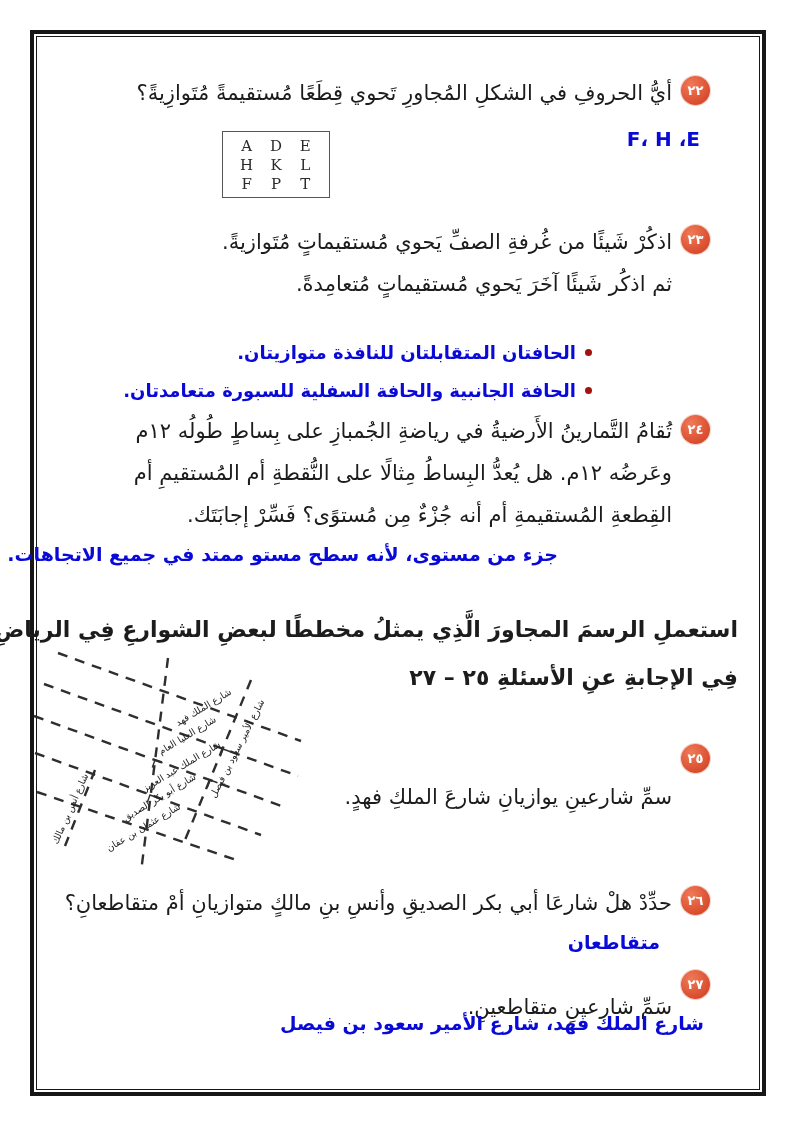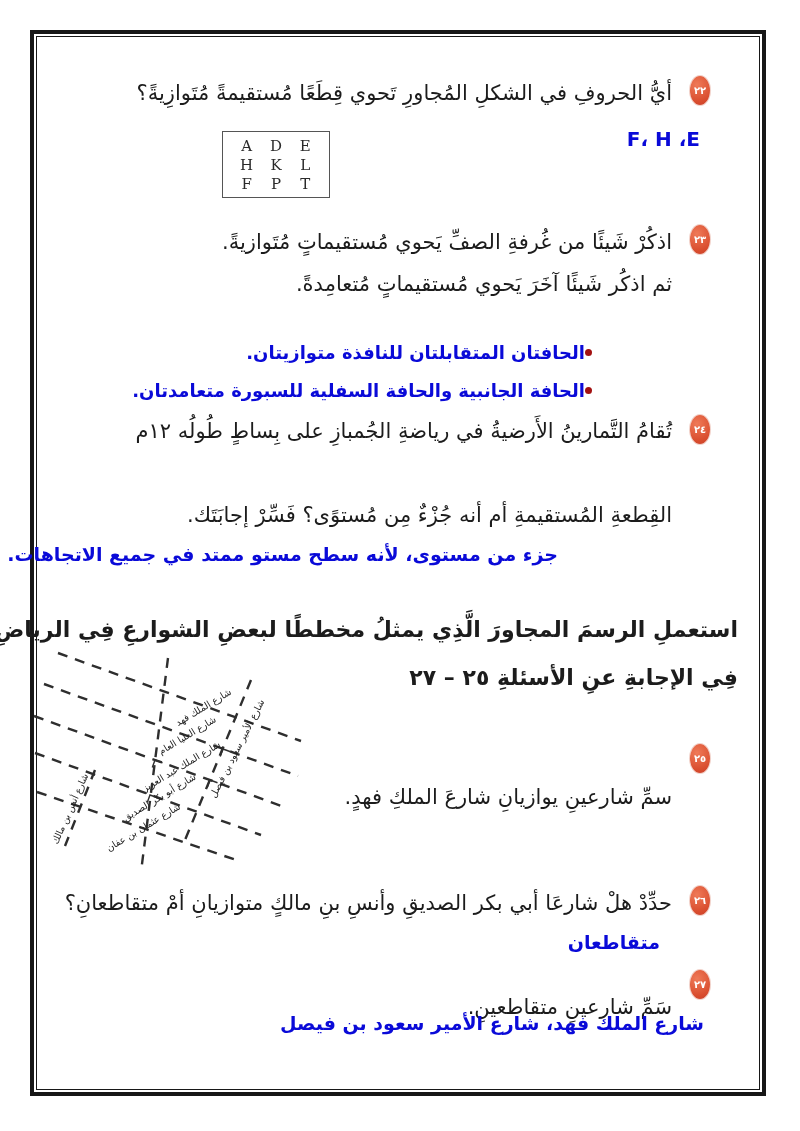--- a/index.html
+++ b/index.html
@@ -6,27 +6,27 @@
   #page{
     position:relative;width:800px;height:1131px;background:#ffffff;
     font-family:"DejaVu Sans",sans-serif;color:#1c1c1c;overflow:hidden;direction:rtl;
   }
   .frame{position:absolute;left:30px;top:30px;width:728px;height:1058px;border:4px solid #171717;}
   .frame-inner{position:absolute;inset:2px;border:1px solid #171717;}
   .qline{position:absolute;white-space:nowrap;direction:rtl;text-align:right;
          font-size:21px;line-height:42px;color:#1c1c1c;}
   .intro{font-weight:bold;font-size:22px;line-height:48px;}
   .badge{
-    position:absolute;width:20px;height:29px;border-radius:50%;
+    position:absolute;width:29px;height:29px;border-radius:50%;
     background:radial-gradient(circle at 35% 30%, #ef7a58, #d94d2e 70%, #c8402a);
-    color:#ffffff;font-size:10px;font-weight:bold;display:flex;align-items:center;justify-content:center;
+    color:#ffffff;font-size:13px;font-weight:bold;display:flex;align-items:center;justify-content:center;
     box-shadow:0 0 0 1px rgba(200,70,40,.25);
   }
   .answer{position:absolute;white-space:nowrap;font-weight:bold;font-size:19px;color:#0a0ad8;direction:rtl;}
-  .bullet-row{position:absolute;white-space:nowrap;direction:rtl;display:flex;align-items:center;}
+  .bullet-row{position:absolute;white-space:nowrap;direction:rtl;display:flex;align-items:center;gap:9px;}
   .bullet-dot{width:7px;height:7px;border-radius:50%;background:#a31111;flex:0 0 auto;}
   .bullet-text{font-weight:bold;font-size:18px;color:#0a0ad8;}
   .letterbox{
     position:absolute;left:222px;top:131px;width:108px;height:67px;
     border:1.5px solid #555;background:#fff;direction:ltr;
     display:grid;grid-template-columns:1fr 1fr 1fr;grid-template-rows:1fr 1fr 1fr;
     align-items:center;justify-items:center;padding:4px 9px;box-sizing:border-box;
     font-family:"DejaVu Serif",serif;font-size:15px;color:#2a2a2a;
   }
   .mapwrap{position:absolute;left:33px;top:650px;width:272px;height:237px;}
@@ -74,20 +74,21 @@
   </div>
   <div class="bullet-row" style="right:208px;top:380px;margin-left:11px;">
     <span class="bullet-dot"></span>
     <span class="bullet-text">الحافة الجانبية والحافة السفلية للسبورة متعامدتان.</span>
   </div>
 
   <div class="badge" style="right:90px;top:415px;">
     <span>٢٤</span>
   </div>
   <div class="qline" style="right:128px;top:410px;">تُقامُ التَّمارينُ الأَرضيةُ في رياضةِ الجُمبازِ على بِساطٍ طُولُه ١٢م</div>
+  <div class="qline" style="right:128px;top:452px;">وعَرضُه ١٢م. هل يُعدُّ البِساطُ مِثالًا على النُّقطةِ أم المُستقيمِ أم</div>
   <div class="qline" style="right:128px;top:494px;">القِطعةِ المُستقيمةِ أم أنه جُزْءٌ مِن مُستوًى؟ فَسِّرْ إجابَتَك.</div>
   <div class="answer" style="right:242px;top:543px;">جزء من مستوى، لأنه سطح مستو ممتد في جميع الاتجاهات.</div>
 
   <div class="qline intro" style="right:62px;top:606px;">استعملِ الرسمَ المجاورَ الَّذِي يمثلُ مخططًا لبعضِ الشوارعِ فِي الرياضِ</div>
   <div class="qline intro" style="right:62px;top:654px;">فِي الإجابةِ عنِ الأسئلةِ ٢٥ – ٢٧</div>
 
   <div class="mapwrap">
     <svg width="272" height="237" viewBox="0 0 272 237">
 
       <line class="street" x1="25" y1="3" x2="268" y2="91"></line>

